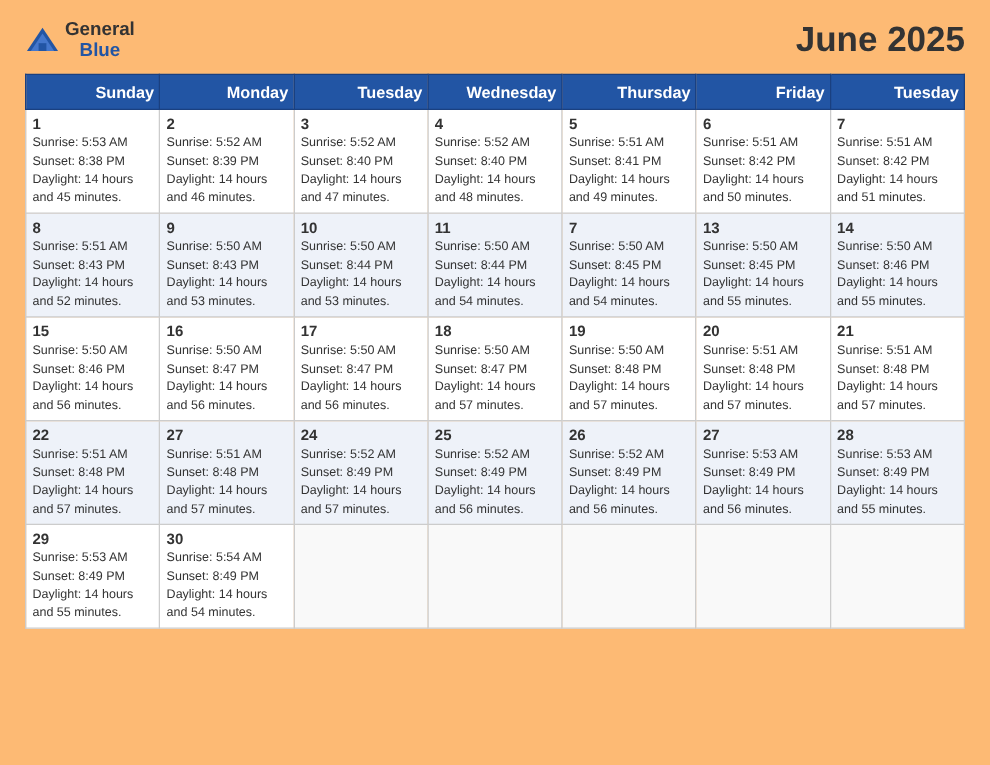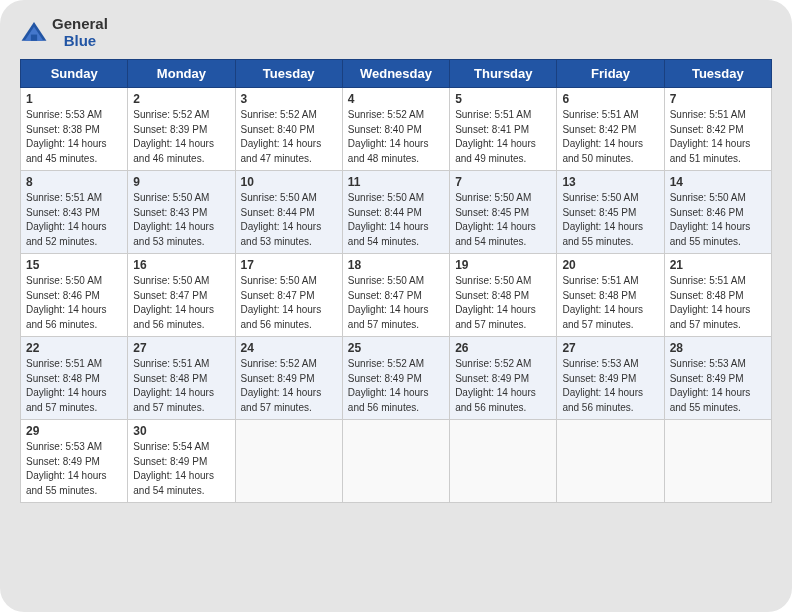--- a/index.html
+++ b/index.html
@@ -6,23 +6,22 @@
     body {
       font-family: Arial, sans-serif;
       background: #fff;
       width: 792px;
       min-height: 612px;
       padding: 0;
     }
     .page {
       width: 792px;
       min-height: 612px;
-      background: #e5e5e5;
+      background: #fdba74;
       padding: 16px 20px 16px 20px;
-      border-radius: 24px;
     }
     .header {
       display: flex;
       justify-content: space-between;
       align-items: flex-start;
       margin-bottom: 10px;
     }
     .logo {
       display: flex;
       align-items: center;
@@ -65,21 +64,21 @@
       width: 100%;
       border-collapse: collapse;
       border: 1px solid #ccc;
     }
     .calendar th {
       background: #2255a4;
       color: #fff;
       font-size: 13px;
       font-weight: bold;
       padding: 6px 4px;
-      text-align: center;
+      text-align: right;
       border: 1px solid #1a4080;
     }
     .calendar td {
       vertical-align: top;
       border: 1px solid #ccc;
       padding: 4px 5px;
       font-size: 10.5px;
       color: #333;
       width: calc(100% / 7);
       min-height: 80px;
@@ -123,20 +122,21 @@
         <polygon points="18,4 34,28 2,28" fill="#2255a4"></polygon>
         <polygon points="18,10 30,28 6,28" fill="#4477cc"></polygon>
         <rect x="14" y="20" width="8" height="8" fill="#2255a4"></rect>
       </svg>
       <div class="logo-text">
         <span class="logo-general">General</span>
         <span class="logo-blue">Blue</span>
       </div>
     </div>
     <div class="title-block">
+      <div class="main-title">June 2025</div>
     </div>
   </div>
 
   <table class="calendar">
     <thead>
       <tr>
       <th>Sunday</th>
           <th>Monday</th>
           <th>Tuesday</th>
           <th>Wednesday</th>

